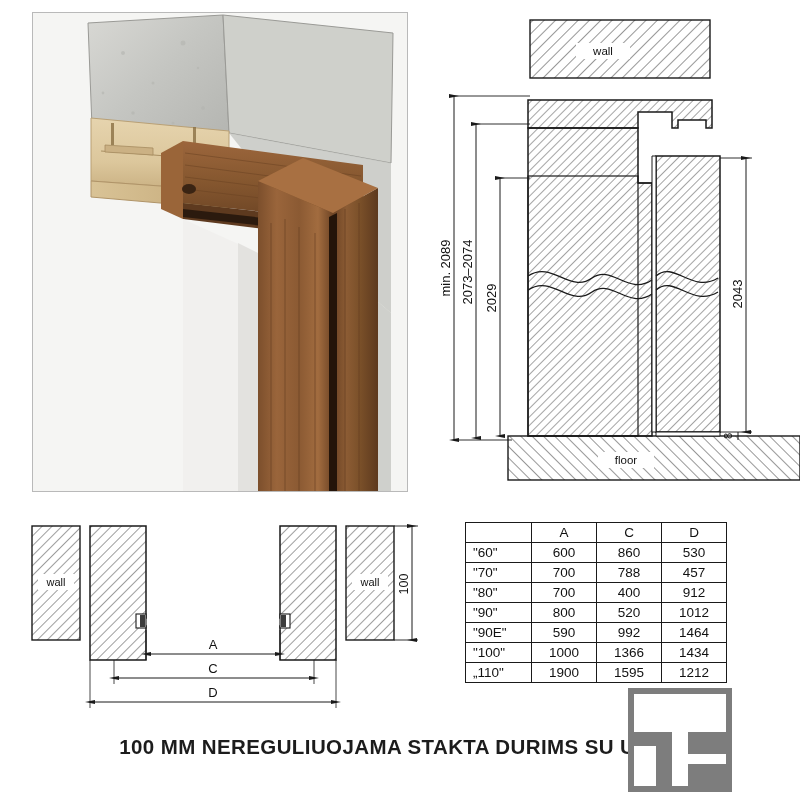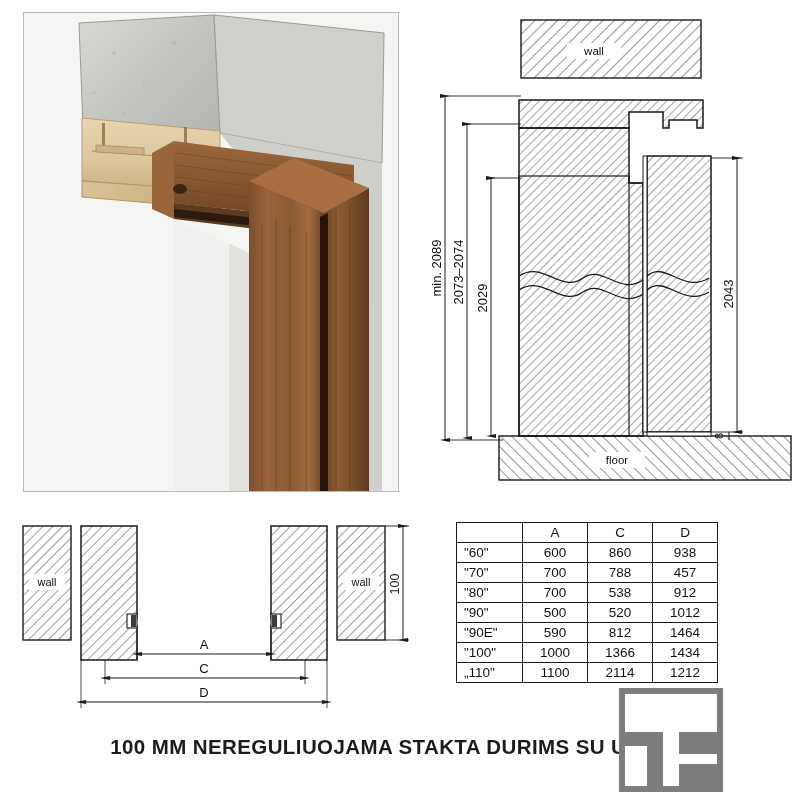--- a/index.html
+++ b/index.html
@@ -9,21 +9,21 @@
   }
   body {
     width: 800px;
     height: 800px;
     position: relative;
     font-family: "Liberation Sans", sans-serif;
     overflow: hidden;
   }
   .canvas {
     position: absolute;
-    left: 7px; top: 0;
+    left: 16px; top: 0;
     width: 724px; height: 800px;
   }
   
   .photo-panel {
     position: absolute;
     left: 16px; top: 12px;
     width: 374px; height: 478px;
     border: 1px solid #b9b9b9;
     background: #f4f4f2;
     overflow: hidden;
@@ -306,56 +306,56 @@
         <th class="num">A</th>
         <th class="num">C</th>
         <th class="num">D</th>
       </tr>
     </thead>
     <tbody>
       <tr>
         <td class="label">"60"</td>
         <td class="num">600</td>
         <td class="num">860</td>
-        <td class="num">938</td>
+        <td class="num">530</td>
       </tr>
       <tr>
         <td class="label">"70"</td>
         <td class="num">700</td>
         <td class="num">788</td>
         <td class="num">457</td>
       </tr>
       <tr>
         <td class="label">"80"</td>
         <td class="num">700</td>
-        <td class="num">538</td>
+        <td class="num">400</td>
         <td class="num">912</td>
       </tr>
       <tr>
         <td class="label">"90"</td>
-        <td class="num">500</td>
+        <td class="num">800</td>
         <td class="num">520</td>
         <td class="num">1012</td>
       </tr>
       <tr>
         <td class="label">"90E"</td>
         <td class="num">590</td>
-        <td class="num">812</td>
+        <td class="num">992</td>
         <td class="num">1464</td>
       </tr>
       <tr>
         <td class="label">"100"</td>
         <td class="num">1000</td>
         <td class="num">1366</td>
         <td class="num">1434</td>
       </tr>
       <tr>
         <td class="label">„110"</td>
-        <td class="num">1100</td>
-        <td class="num">2114</td>
+        <td class="num">1900</td>
+        <td class="num">1595</td>
         <td class="num">1212</td>
       </tr>
     </tbody>
   </table>
 
   <div class="caption">100 MM NEREGULIUOJAMA STAKTA DURIMS SU UŽLAIDA</div>
 
   <svg class="logo" viewBox="0 0 104 104">
     <rect x="0" y="0" width="104" height="104" fill="#7d7d7d"></rect>
     <rect x="6" y="6" width="92" height="38" fill="#ffffff"></rect>

